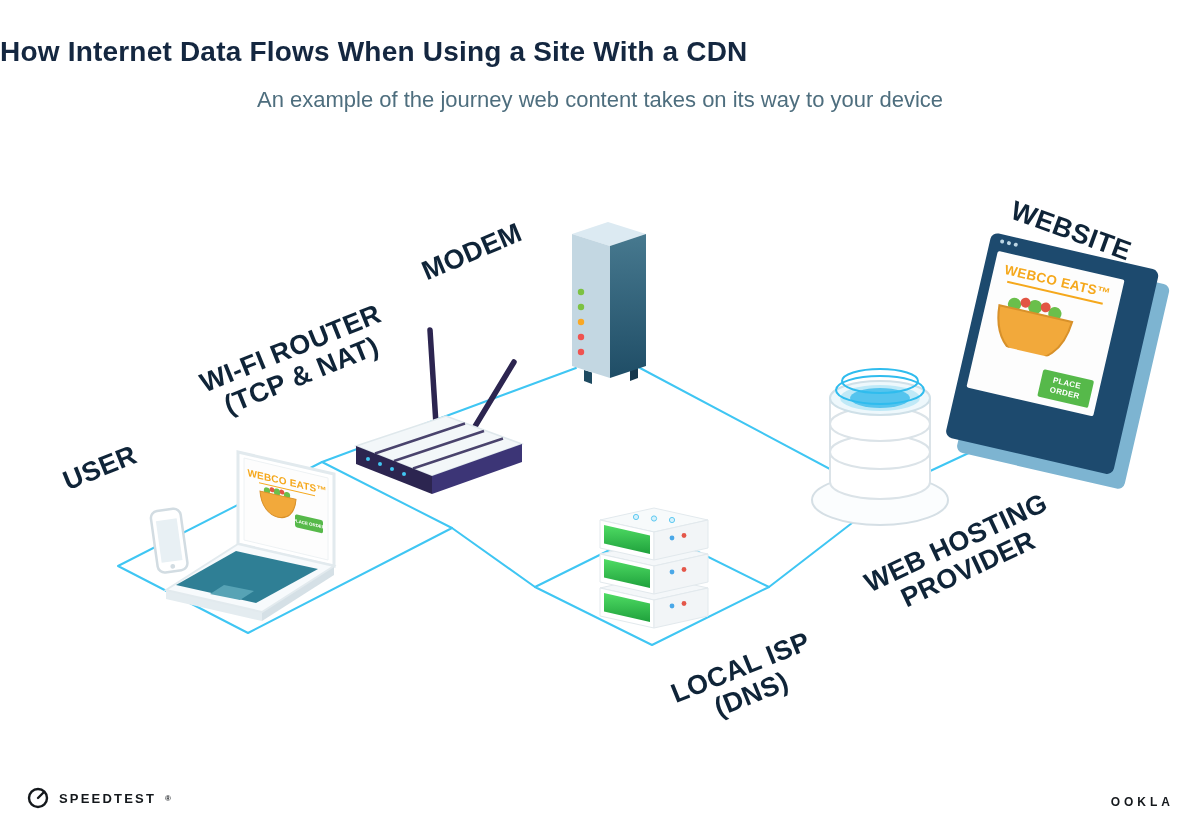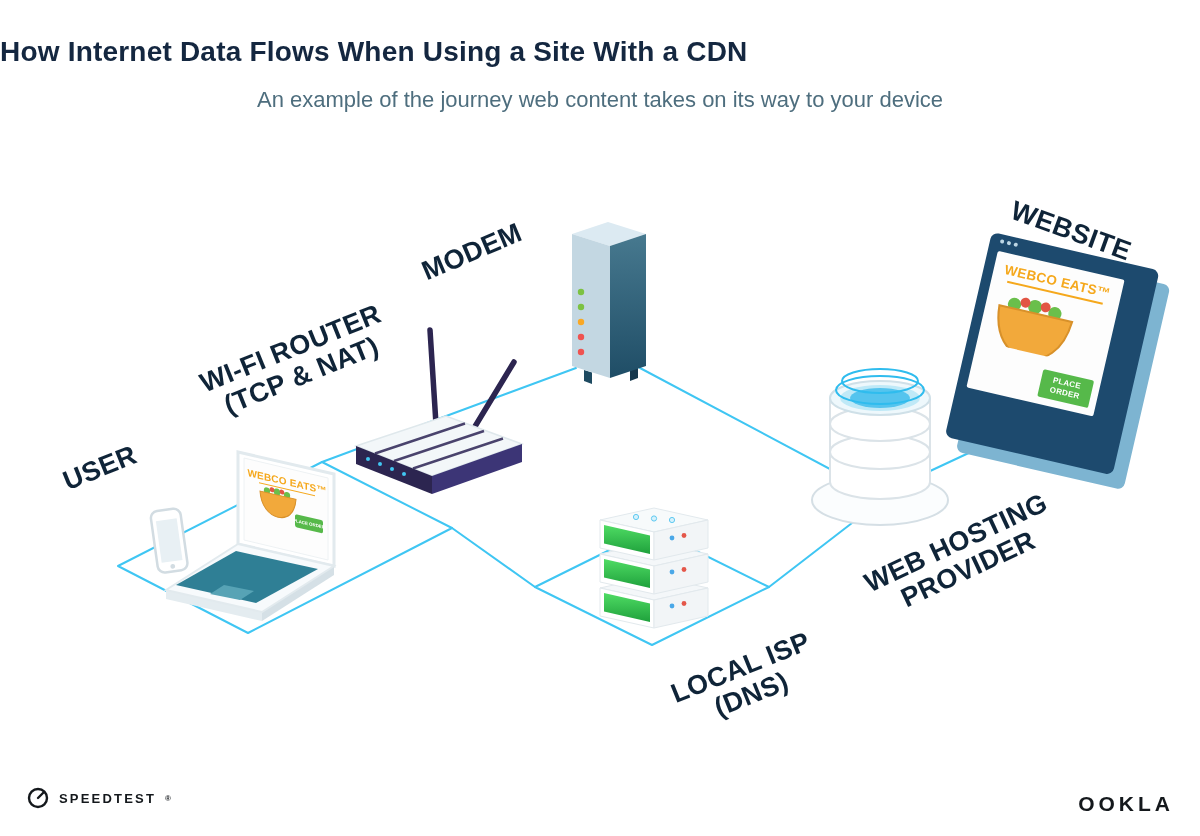--- a/index.html
+++ b/index.html
@@ -37,21 +37,21 @@
   .browser .taco-wrap{margin:5px 0 0 8px;width:86px;}
   .browser .cta{position:absolute;right:7px;bottom:7px;width:48px;background:#56b94a;
                 color:#ffffff;font-size:8px;font-weight:700;text-align:center;
                 padding:4px 2px;border-radius:2px;line-height:1.25;letter-spacing:.3px;}
 
   
   .footer-left{position:absolute;left:26px;top:786px;display:flex;align-items:center;gap:9px;z-index:4;}
   .speedtest-text{font-size:13px;font-weight:700;letter-spacing:2.2px;color:#14181c;}
   .speedtest-mark{font-size:8px;font-weight:700;color:#14181c;vertical-align:super;}
   .footer-right{position:absolute;right:26px;top:792px;z-index:4;}
-  .ookla-text{font-size:21px;font-weight:700;letter-spacing:4px;color:#14181c;margin-top:28px;}
+  .ookla-text{font-size:12px;font-weight:700;letter-spacing:4px;color:#14181c;margin-top:28px;}
 </style>
 </head>
 <body>
 
 <div class="canvas">
 
   <div class="title">How Internet Data Flows When Using a Site With a CDN</div>
   <div class="subtitle">An example of the journey web content takes on its way to your device</div>
 
   <svg class="scene" width="1200" height="836" viewBox="0 0 1200 836">

